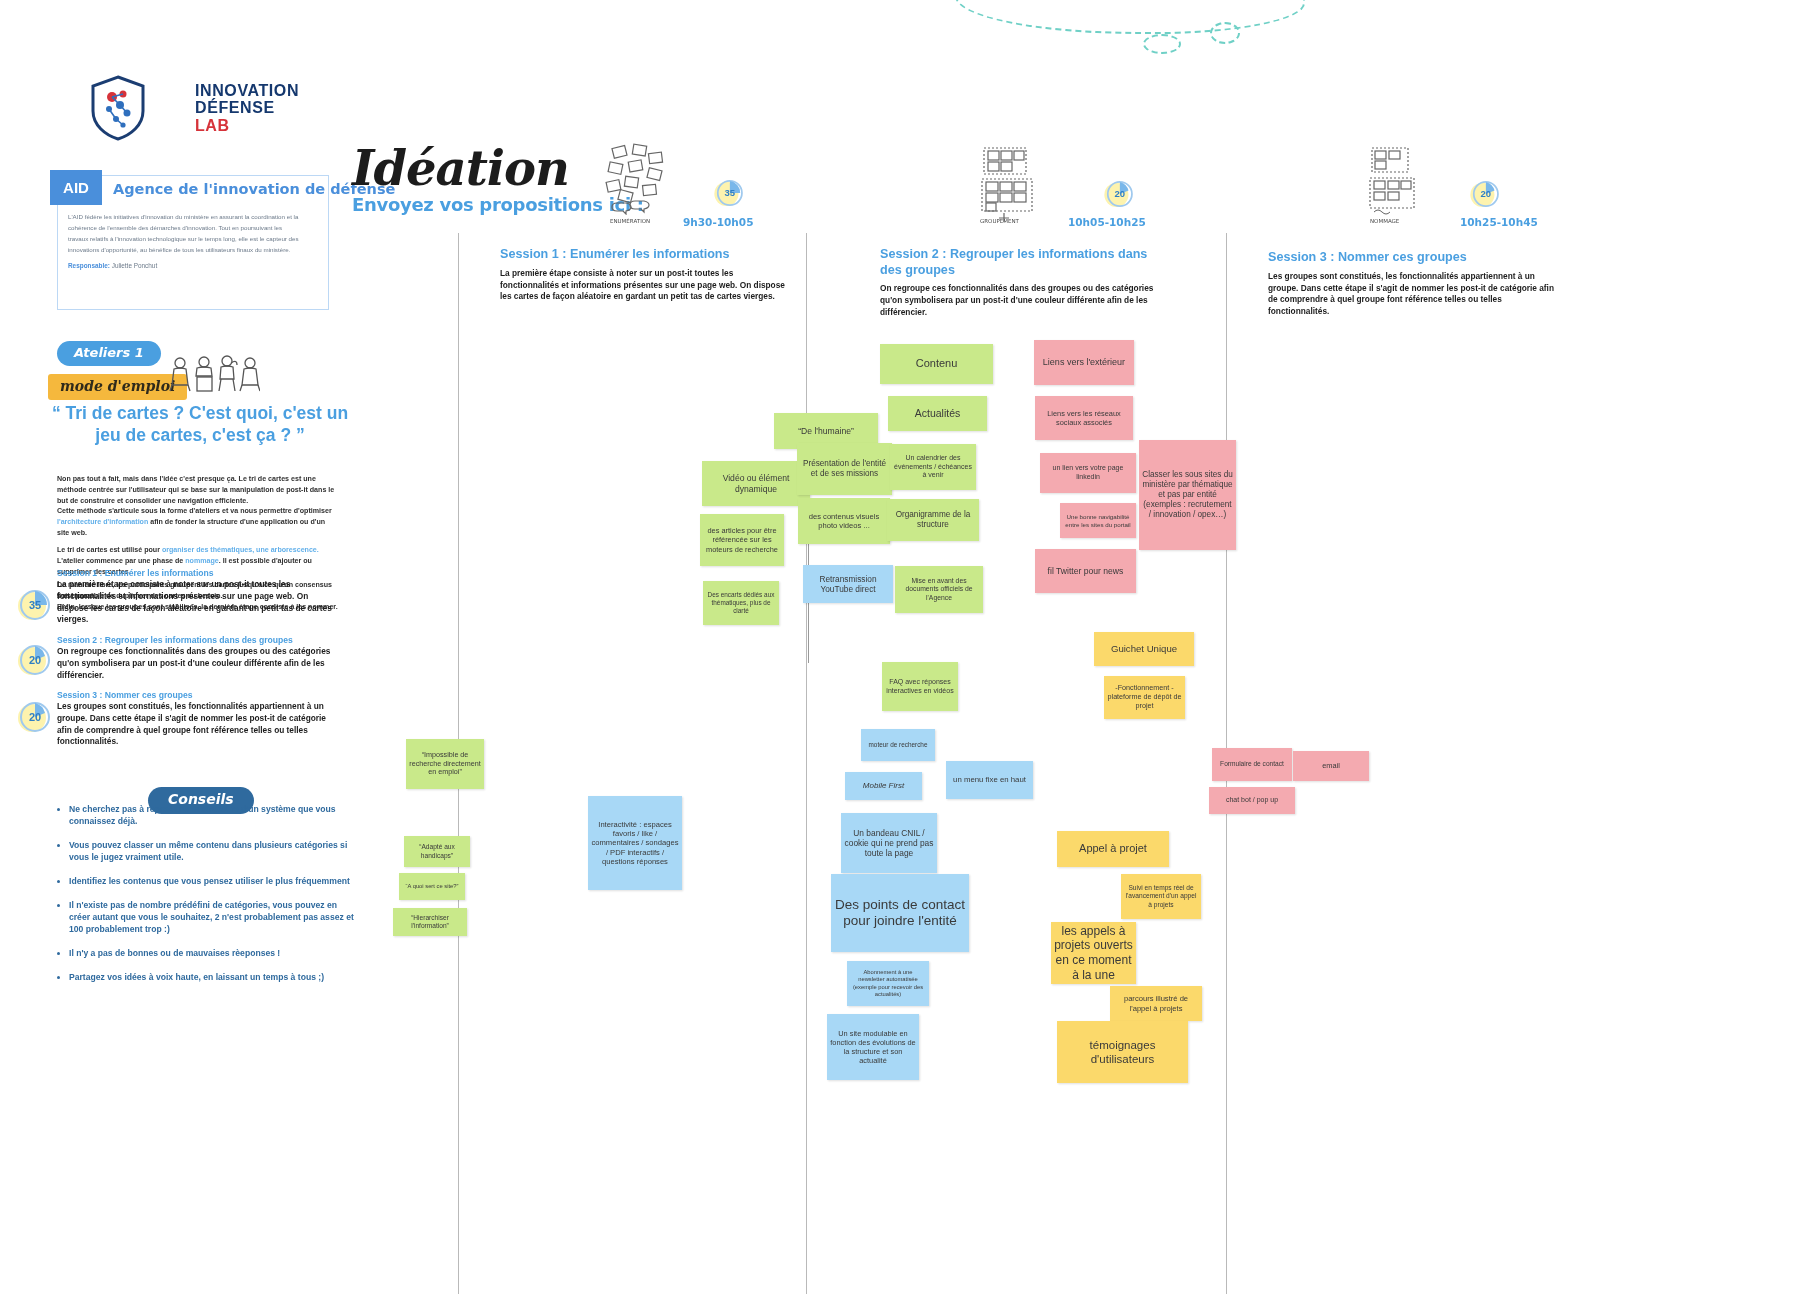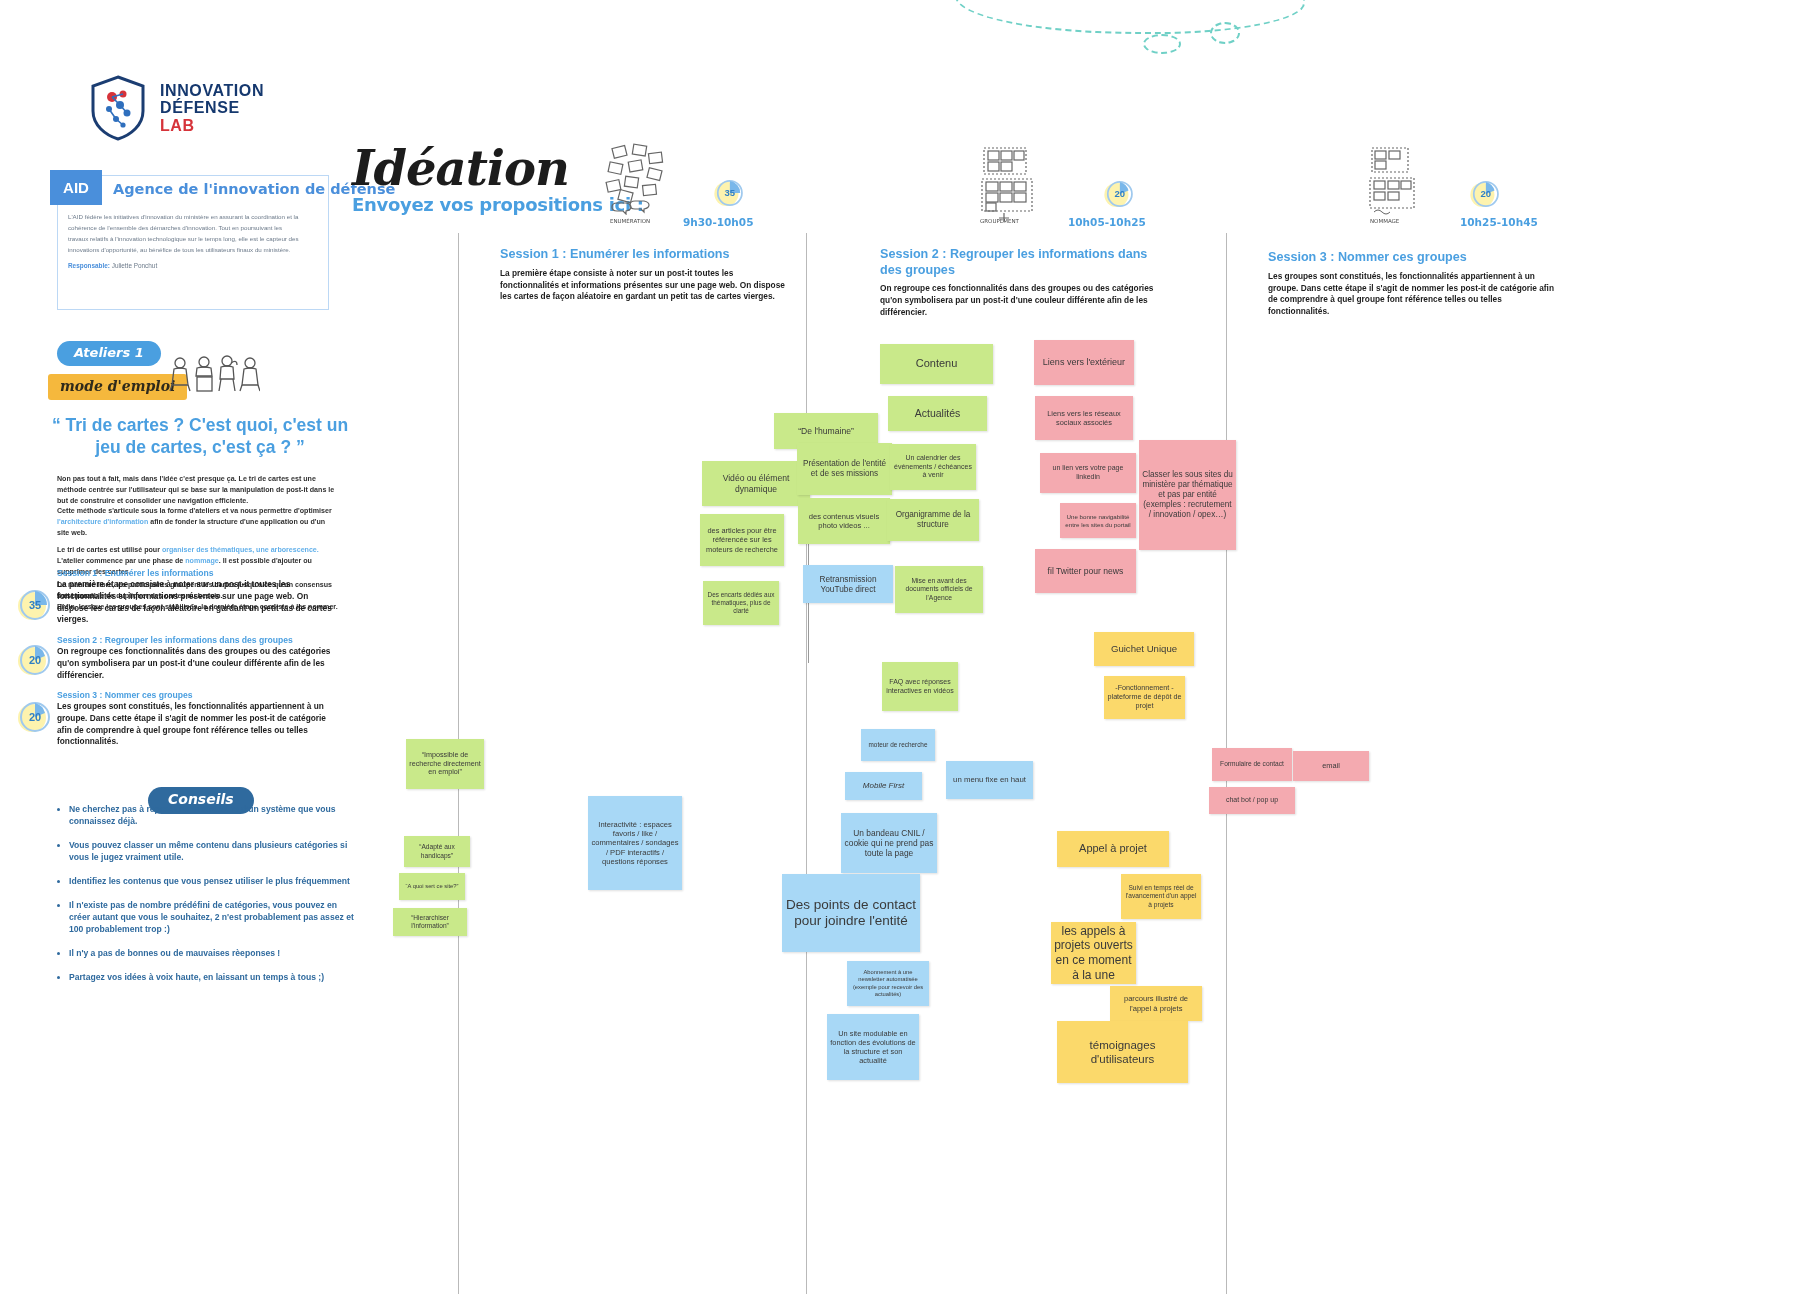--- a/index.html
+++ b/index.html
@@ -19,21 +19,21 @@
     position: absolute; left: 0; top: 10px; width: 350px; height: 72px;
     border: 2px dashed #6fd0c6; border-radius: 50% 50% 45% 55%;
   }
   .banner-dot { position: absolute; border: 2px dashed #6fd0c6; border-radius: 50%; }
   .bd1 { left: 188px; top: 82px; width: 38px; height: 20px; }
   .bd2 { left: 255px; top: 70px; width: 30px; height: 22px; }
 
   
   .logo { position: absolute; left: 90px; top: 75px; display: flex; align-items: center; gap: 14px;}
   .shield { width: 56px; height: 66px; position: relative; }
-  .logo-txt { line-height: 1.08; }
+  .logo-txt { line-height: 1.08; margin-left: 35px; }
   .logo-txt .l1, .logo-txt .l2 { color: #15386e; font-weight: 800; font-size: 16px; letter-spacing: .6px;}
   .logo-txt .l3 { color: #d6333a; font-weight: 800; font-size: 16px; letter-spacing: .6px;}
 
   
   .aid-card {
     position: absolute; left: 57px; top: 175px; width: 272px; height: 135px;
     border: 1px solid #bcd8f5; background: #fff;
   }
   .aid-tag {
     position: absolute; left: 50px; top: 170px;
@@ -64,21 +64,20 @@
     background: #f5b83d; color: #2f2a1b; border-radius: 3px;
     padding: 4px 12px 6px 12px; font-size: 14px;
     font-family: "DejaVu Serif", serif; font-style: italic; font-weight: 700;
   }
   .people { position: absolute; left: 168px; top: 355px; width: 92px; height: 42px; }
 
   .quote {
     position: absolute; left: 40px; top: 402px; width: 320px;
     text-align: center; color: #4a9fe0; font-weight: 700; font-size: 17.5px;
     line-height: 1.28;
-    margin-top: 12px;
   }
 
   .para { position: absolute; font-size: 7.1px; line-height: 1.52; color: #303030; font-weight: 700;}
   .para a, .para .lnk { color: #62b0ea; font-weight: 700; text-decoration: none;}
 
   
   .sb-sess { position: absolute; width: 278px; }
   .sb-sess .h { color: #4a9fe0; font-size: 8.6px; font-weight: 700; margin-bottom: 1px;}
   .sb-sess .b { color: #1d1d1d; font-size: 8.3px; font-weight: 700; line-height: 1.42;}
 
@@ -393,21 +392,21 @@
       <div class="note pink" style="left: 1040px; top: 453px; width: 96px; height: 40px; font-size: 7px;">un lien vers votre page linkedin</div>
       <div class="note pink" style="left: 1060px; top: 503px; width: 76px; height: 35px; font-size: 6.2px;">Une bonne navigabilité entre les sites du portail</div>
       <div class="note pink" style="left: 1139px; top: 440px; width: 97px; height: 110px; font-size: 8.2px;">Classer les sous sites du ministère par thématique et pas par entité (exemples : recrutement / innovation / opex…)</div>
       <div class="note pink" style="left: 1035px; top: 549px; width: 101px; height: 44px; font-size: 8.6px;">fil Twitter pour news</div>
       <div class="note yellow" style="left: 1094px; top: 632px; width: 100px; height: 34px; font-size: 9.6px;">Guichet Unique</div>
       <div class="note yellow" style="left: 1104px; top: 676px; width: 81px; height: 43px; font-size: 7.2px;">-Fonctionnement - plateforme de dépôt de projet</div>
       <div class="note blue" style="left: 861px; top: 729px; width: 74px; height: 32px; font-size: 6.4px;">moteur de recherche</div>
       <div class="note blue" style="left: 845px; top: 772px; width: 77px; height: 28px; font-size: 8px; font-style: italic;">Mobile First</div>
       <div class="note blue" style="left: 946px; top: 761px; width: 87px; height: 38px; font-size: 7.8px;">un menu fixe en haut</div>
       <div class="note blue" style="left: 841px; top: 813px; width: 96px; height: 60px; font-size: 8.4px;">Un bandeau CNIL / cookie qui ne prend pas toute la page</div>
-      <div class="note blue" style="left: 782px; top: 874px; width: 138px; height: 78px; font-size: 13.5px;">Des points de contact pour joindre l'entité</div>
+      <div class="note blue" style="left: 831px; top: 874px; width: 138px; height: 78px; font-size: 13.5px;">Des points de contact pour joindre l'entité</div>
       <div class="note blue" style="left: 847px; top: 961px; width: 82px; height: 45px; font-size: 5.8px;">Abonnement à une newsletter automatisée (exemple pour recevoir des actualités)</div>
       <div class="note blue" style="left: 827px; top: 1014px; width: 92px; height: 66px; font-size: 7.4px;">Un site modulable en fonction des évolutions de la structure et son actualité</div>
       <div class="note pink" style="left: 1212px; top: 748px; width: 80px; height: 33px; font-size: 6.6px;">Formulaire de contact</div>
       <div class="note pink" style="left: 1293px; top: 751px; width: 76px; height: 30px; font-size: 7.4px;">email</div>
       <div class="note pink" style="left: 1209px; top: 787px; width: 86px; height: 27px; font-size: 7px;">chat bot / pop up</div>
       <div class="note yellow" style="left: 1057px; top: 831px; width: 112px; height: 36px; font-size: 11px;">Appel à projet</div>
       <div class="note yellow" style="left: 1121px; top: 874px; width: 80px; height: 45px; font-size: 6.6px;">Suivi en temps réel de l'avancement d'un appel à projets</div>
       <div class="note yellow" style="left: 1051px; top: 922px; width: 85px; height: 62px; font-size: 12px;">les appels à projets ouverts en ce moment à la une</div>
       <div class="note yellow" style="left: 1110px; top: 986px; width: 92px; height: 35px; font-size: 7.6px;">parcours illustré de l'appel à projets</div>
       <div class="note yellow" style="left: 1057px; top: 1021px; width: 131px; height: 62px; font-size: 11.5px;">témoignages d'utilisateurs</div>

